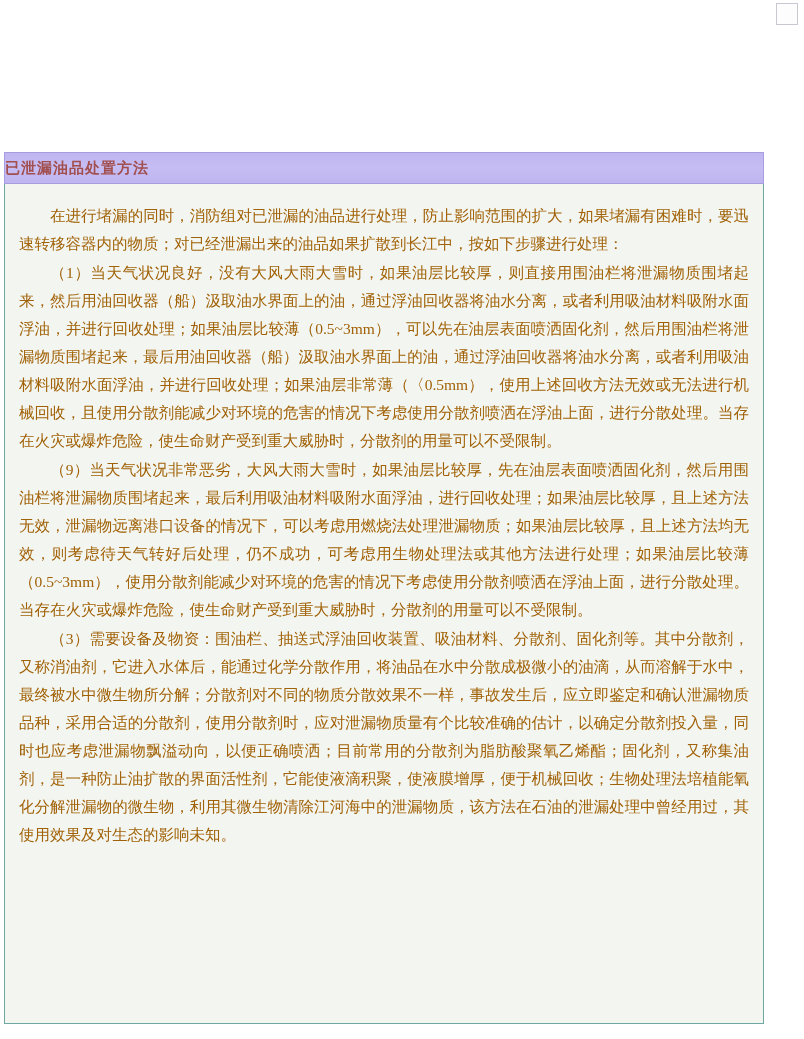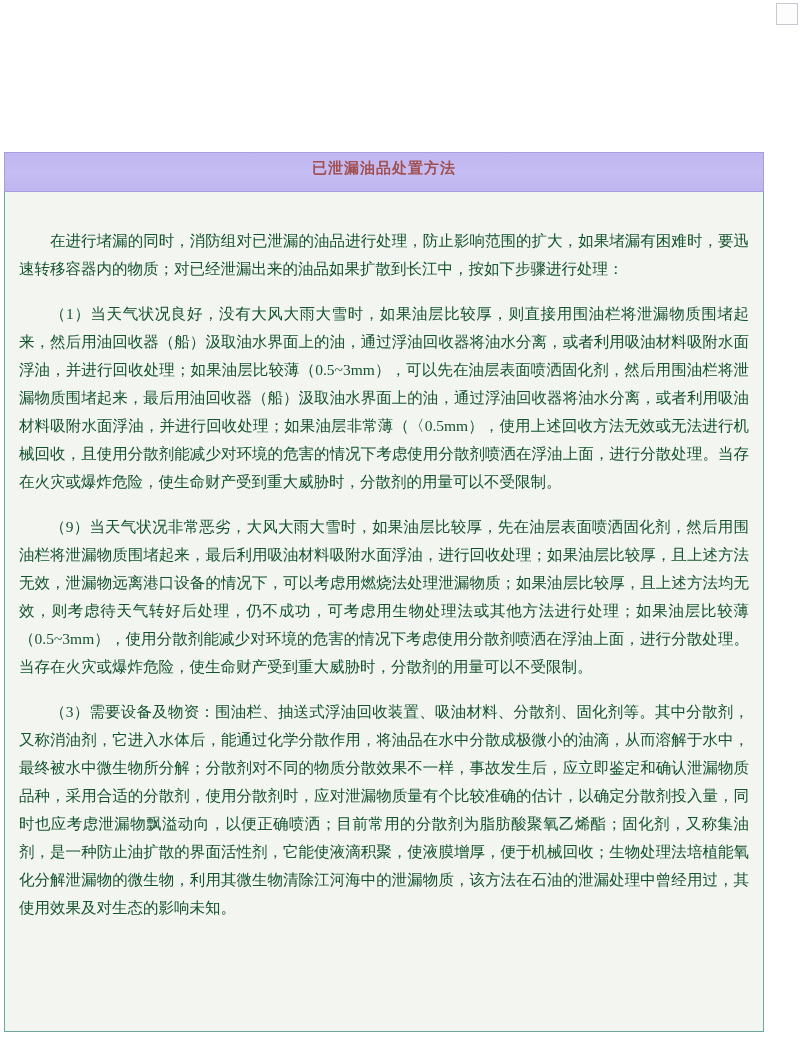--- a/index.html
+++ b/index.html
@@ -27,45 +27,44 @@
   .doc {
     position: absolute;
     left: 4px;
     top: 152px;
     width: 760px;
   }
   .doc-title-bar {
     background: #c3baf2;
     background: linear-gradient(to bottom, #c0b6f0 0%, #c6bdf4 50%, #bfb5ef 100%);
     border: 1px solid #a79de0;
-    height: 40px;
+    height: 32px;
     line-height: 30px;
-    text-align: center;
     box-sizing: border-box;
   }
   .doc-title-bar .title-text {
     color: #a14f4f;
     font-size: 15px;
     font-weight: bold;
     letter-spacing: 1px;
     font-family: "Liberation Serif", "DejaVu Serif", serif;
   }
   .doc-body {
     border: 1px solid #6fa8a0;
     border-top: none;
     background: #f3f5f1;
     padding: 18px 14px 14px 14px;
     box-sizing: border-box;
     min-height: 840px;
   }
   .doc-body p {
-    margin: 17px 0 1px 0;
+    margin: 0 0 1px 0;
     font-size: 15.5px;
     line-height: 28px;
-    color: #14532d;
+    color: #a16207;
     text-align: justify;
     text-justify: inter-ideograph;
     text-indent: 2em;
     font-family: "Liberation Serif", "DejaVu Serif", serif;
   }
 </style>
 </head>
 <body>
 
 <div class="corner-box"></div>

